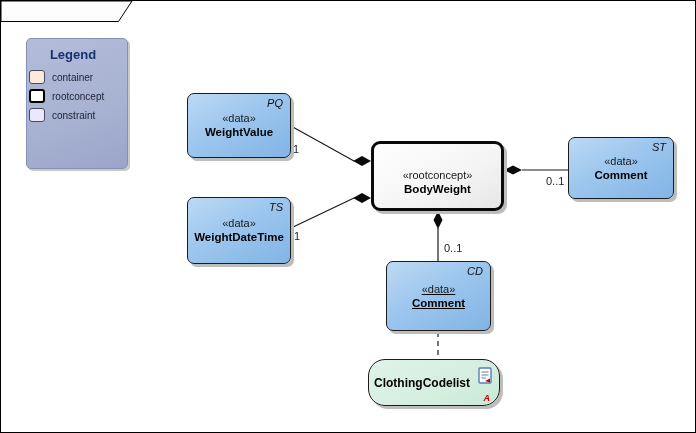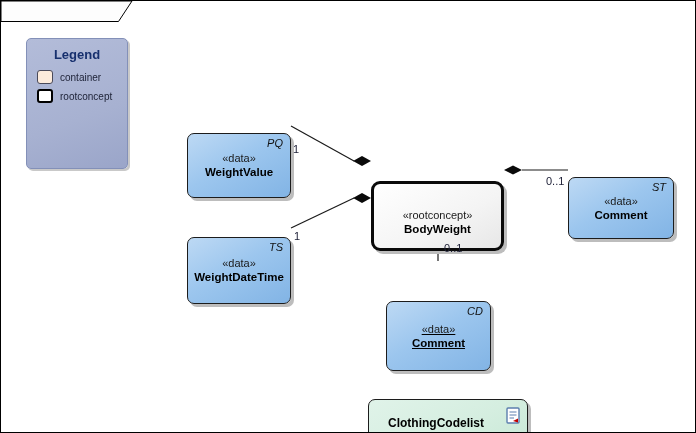--- a/index.html
+++ b/index.html
@@ -3,33 +3,33 @@
 <meta charset="utf-8">
 <style>
   html,body{margin:0;padding:0;background:#fff;font-family:"Liberation Sans",sans-serif;}
   #frame{position:relative;width:694px;height:431px;border:1px solid #000;background:#fff;overflow:hidden;}
   #connector-layer{position:absolute;left:0;top:0;width:694px;height:431px;}
   .frame-title{position:absolute;left:7px;top:3px;font-size:11px;font-weight:bold;color:#000;white-space:nowrap;}
 
   
   .uml-class{position:absolute;box-sizing:border-box;border:1px solid #1c1c1c;border-radius:7px;
              box-shadow:3px 3px 0 #bdbdbd;display:flex;flex-direction:column;align-items:center;
-             justify-content:center;text-align:center;margin-top:40px;}
+             justify-content:center;text-align:center;}
   .fill-data{background:linear-gradient(150deg,#bdd9f4 0%,#9cc6ee 45%,#82b4e5 100%);}
   .fill-root{background:linear-gradient(150deg,#ffffff 0%,#f4f4f4 60%,#e7e7e7 100%);border:3px solid #0a0a0a;border-radius:9px;}
   .fill-codelist{background:linear-gradient(150deg,#e0f3e9 0%,#d5eee0 60%,#c9e9d7 100%);}
   .stereotype{font-size:11px;color:#1a1a1a;line-height:14px;}
   .class-name{font-size:11.5px;font-weight:bold;color:#000;line-height:15px;}
   .type-code{position:absolute;top:3px;right:7px;font-size:11px;font-style:italic;color:#111;}
 
   
   #legend{position:absolute;left:25px;top:37px;width:102px;height:131px;box-sizing:border-box;
           background:linear-gradient(160deg,#b3bcd9 0%,#a7b1d1 60%,#9aa5c9 100%);
           border:1px solid #8390b8;border-radius:5px;box-shadow:2px 2px 0 #c9c9c9;
-          padding:6px 0 0 10px;}
+          padding:6px 0 0 2px;}
   .legend-title{font-size:13px;font-weight:bold;color:#17306e;text-align:center;margin:2px 10px 7px 0;}
   .legend-row{display:flex;align-items:center;height:16px;margin-bottom:3px;}
   .swatch{width:16px;height:14px;border:1px solid #4a4a5a;border-radius:3px;margin-right:7px;box-sizing:border-box;background:#fff;}
   .swatch-root{border:2px solid #000;}
   .legend-label{font-size:10px;color:#20253a;}
 
   
   .mult{position:absolute;font-size:11px;color:#21233a;white-space:nowrap;}
 
   
@@ -66,20 +66,24 @@
   <div id="legend">
     <div class="legend-title">Legend</div>
     <div class="legend-row">
       <span class="swatch" style="background: rgb(252, 235, 220);"></span>
       <span class="legend-label">container</span>
     </div>
     <div class="legend-row">
       <span class="swatch swatch-root" style="background: rgb(255, 255, 255);"></span>
       <span class="legend-label">rootconcept</span>
     </div>
+    <div class="legend-row">
+      <span class="swatch" style="background: rgb(233, 233, 251);"></span>
+      <span class="legend-label">constraint</span>
+    </div>
   </div>
 
   <div class="uml-class fill-data" style="left:186px;top:92px;width:104px;height:65px;">
     <span class="type-code">PQ</span>
     <span class="stereotype">«data»</span>
     <span class="class-name">WeightValue</span>
   </div>
 
   <div class="uml-class fill-data" style="left:186px;top:196px;width:104px;height:67px;">
     <span class="type-code">TS</span>
@@ -97,21 +101,21 @@
     <span class="stereotype">«data»</span>
     <span class="class-name">Comment</span>
   </div>
 
   <div class="uml-class fill-data" style="left:385px;top:260px;width:105px;height:70px;text-decoration:underline;">
     <span class="type-code">CD</span>
     <span class="stereotype">«data»</span>
     <span class="class-name">Comment</span>
   </div>
 
-  <div class="uml-class fill-codelist" id="box-clothingcodelist" style="left:367px;top:358px;width:160px;height:47px;">
+  <div class="uml-class fill-codelist" id="box-clothingcodelist" style="left:367px;top:358px;width:132px;height:47px;border-radius:17px;">
     <span class="codelist-name">ClothingCodelist</span>
     <span class="doc-icon">
       <svg width="14" height="18" viewBox="0 0 14 18" xmlns="http://www.w3.org/2000/svg">
         <rect x="1" y="1" width="12" height="15" rx="1" fill="#ffffff" stroke="#5c7fae" stroke-width="1.4"></rect>
         <line x1="3.5" y1="5" x2="10.5" y2="5" stroke="#5c7fae" stroke-width="1"></line>
         <line x1="3.5" y1="8" x2="10.5" y2="8" stroke="#5c7fae" stroke-width="1"></line>
         <line x1="3.5" y1="11" x2="8" y2="11" stroke="#5c7fae" stroke-width="1"></line>
         <path d="M7,14 L12,11.5 L12,15.5 Z" fill="#c00000"></path>
       </svg>
     </span>

